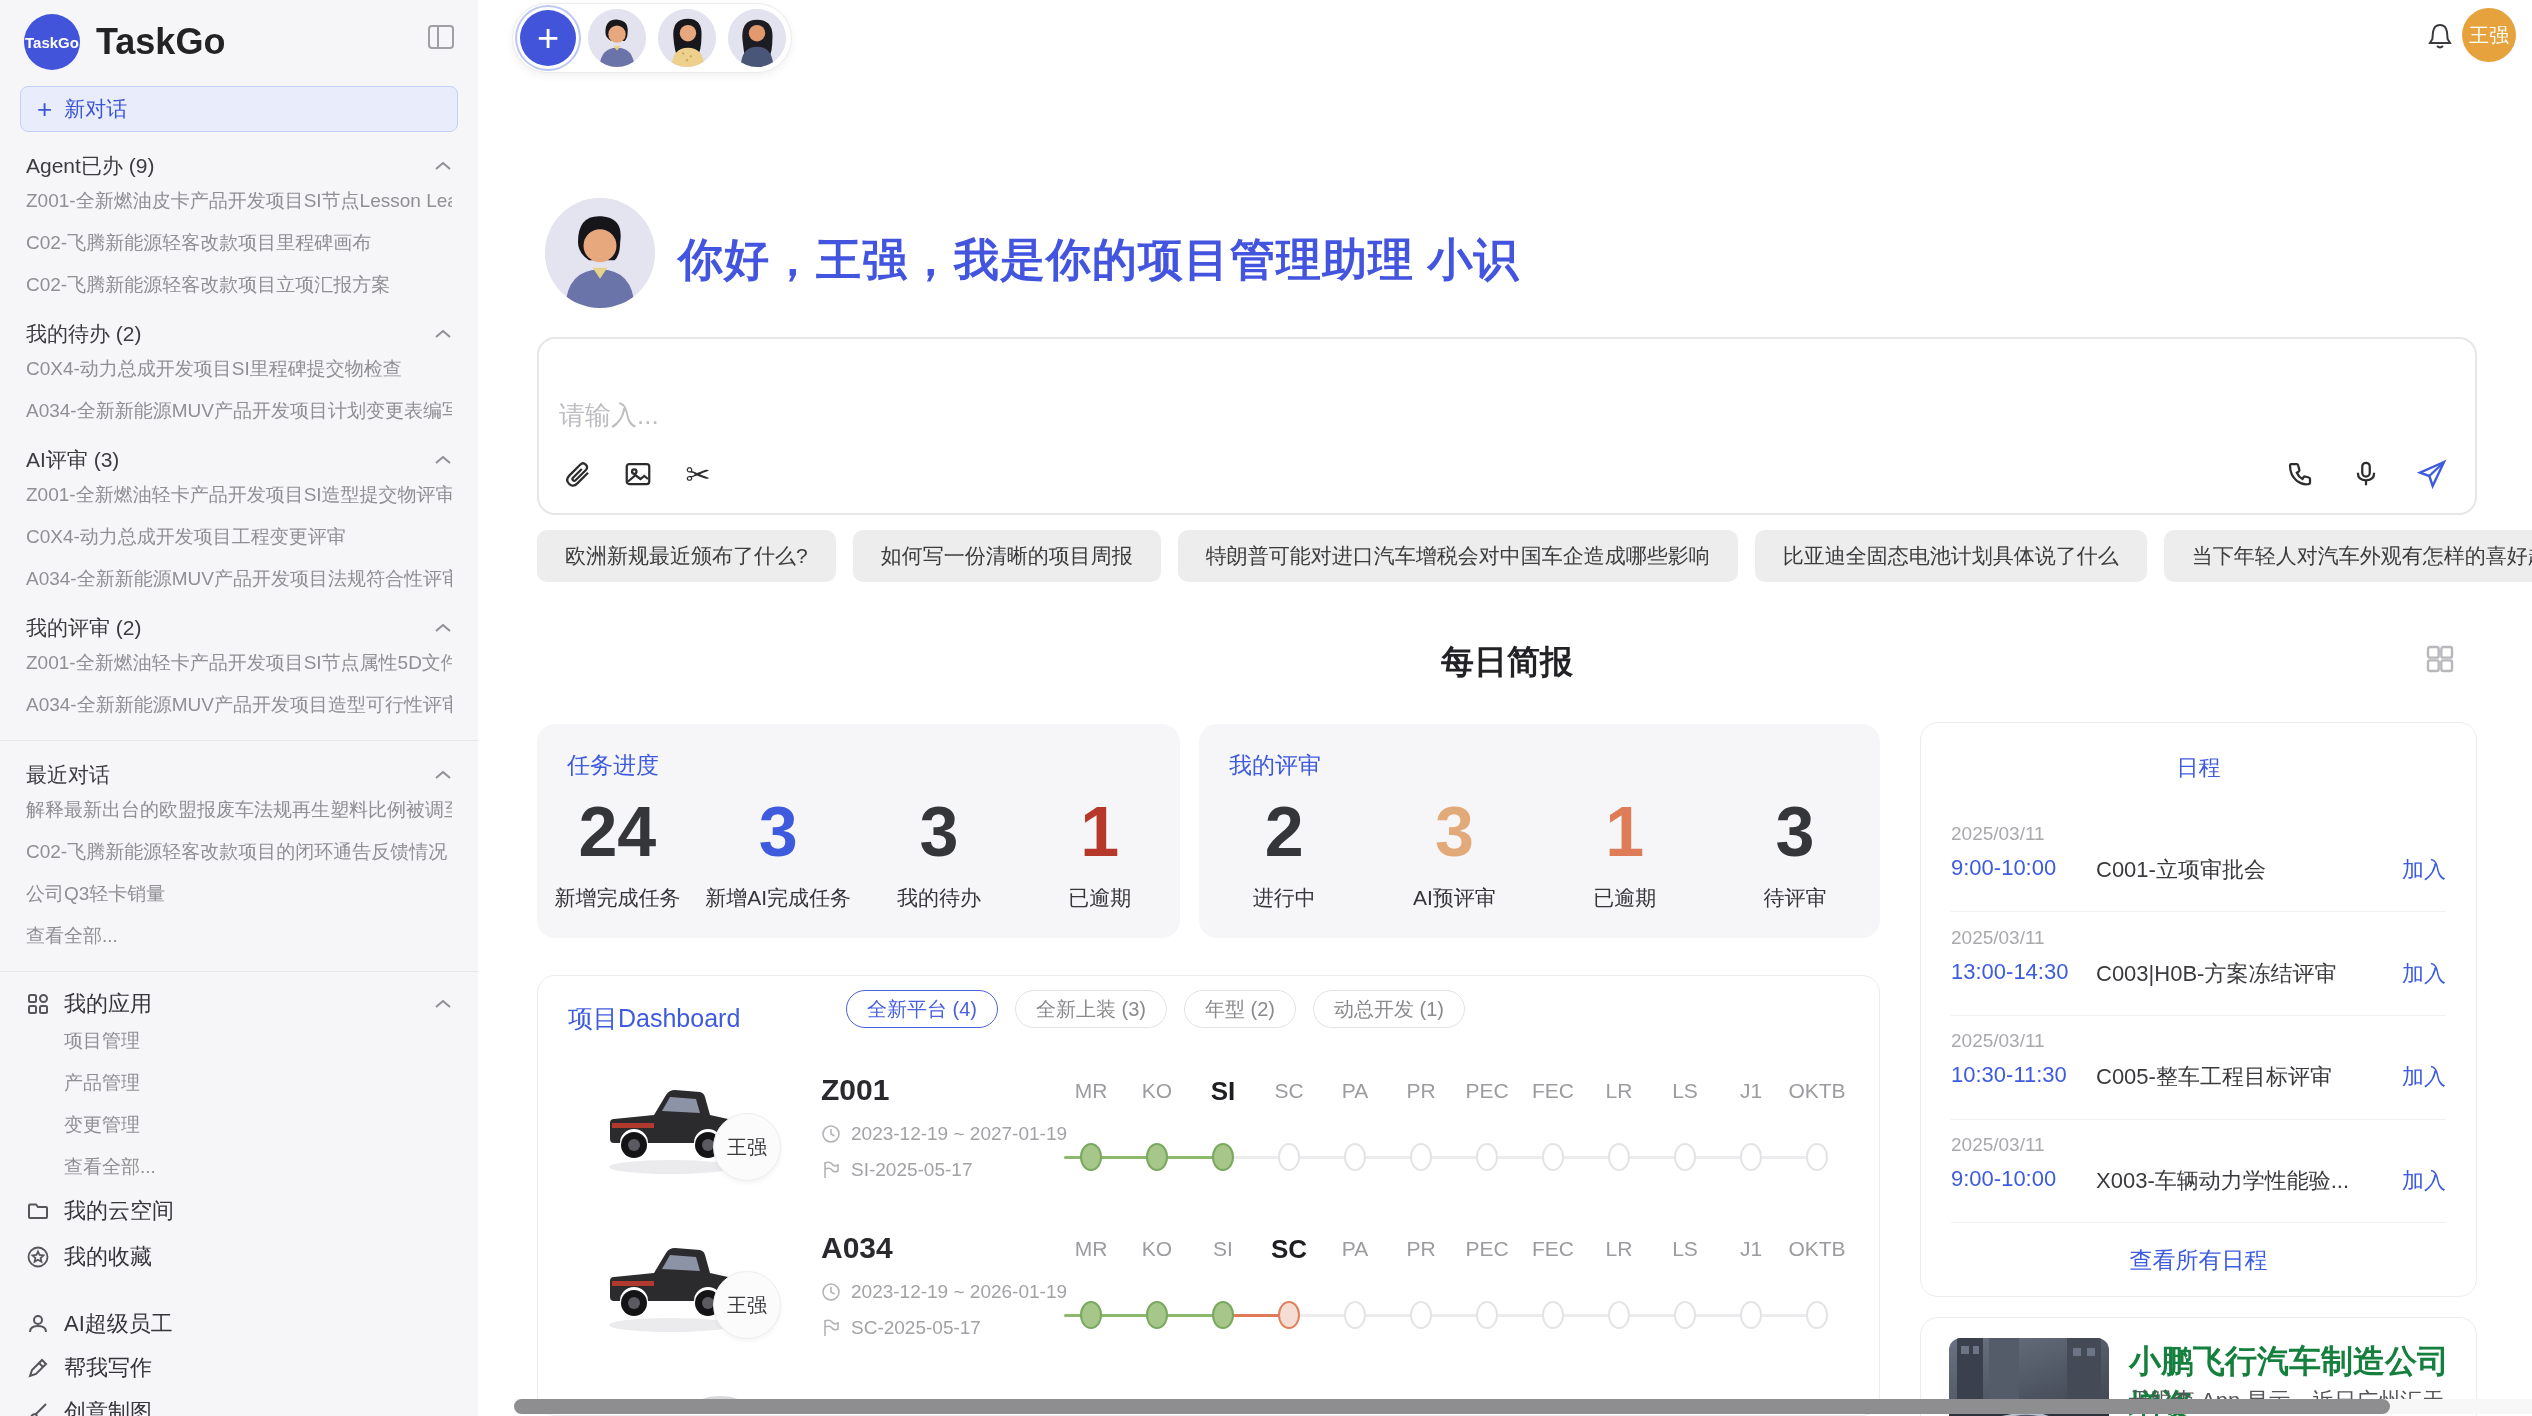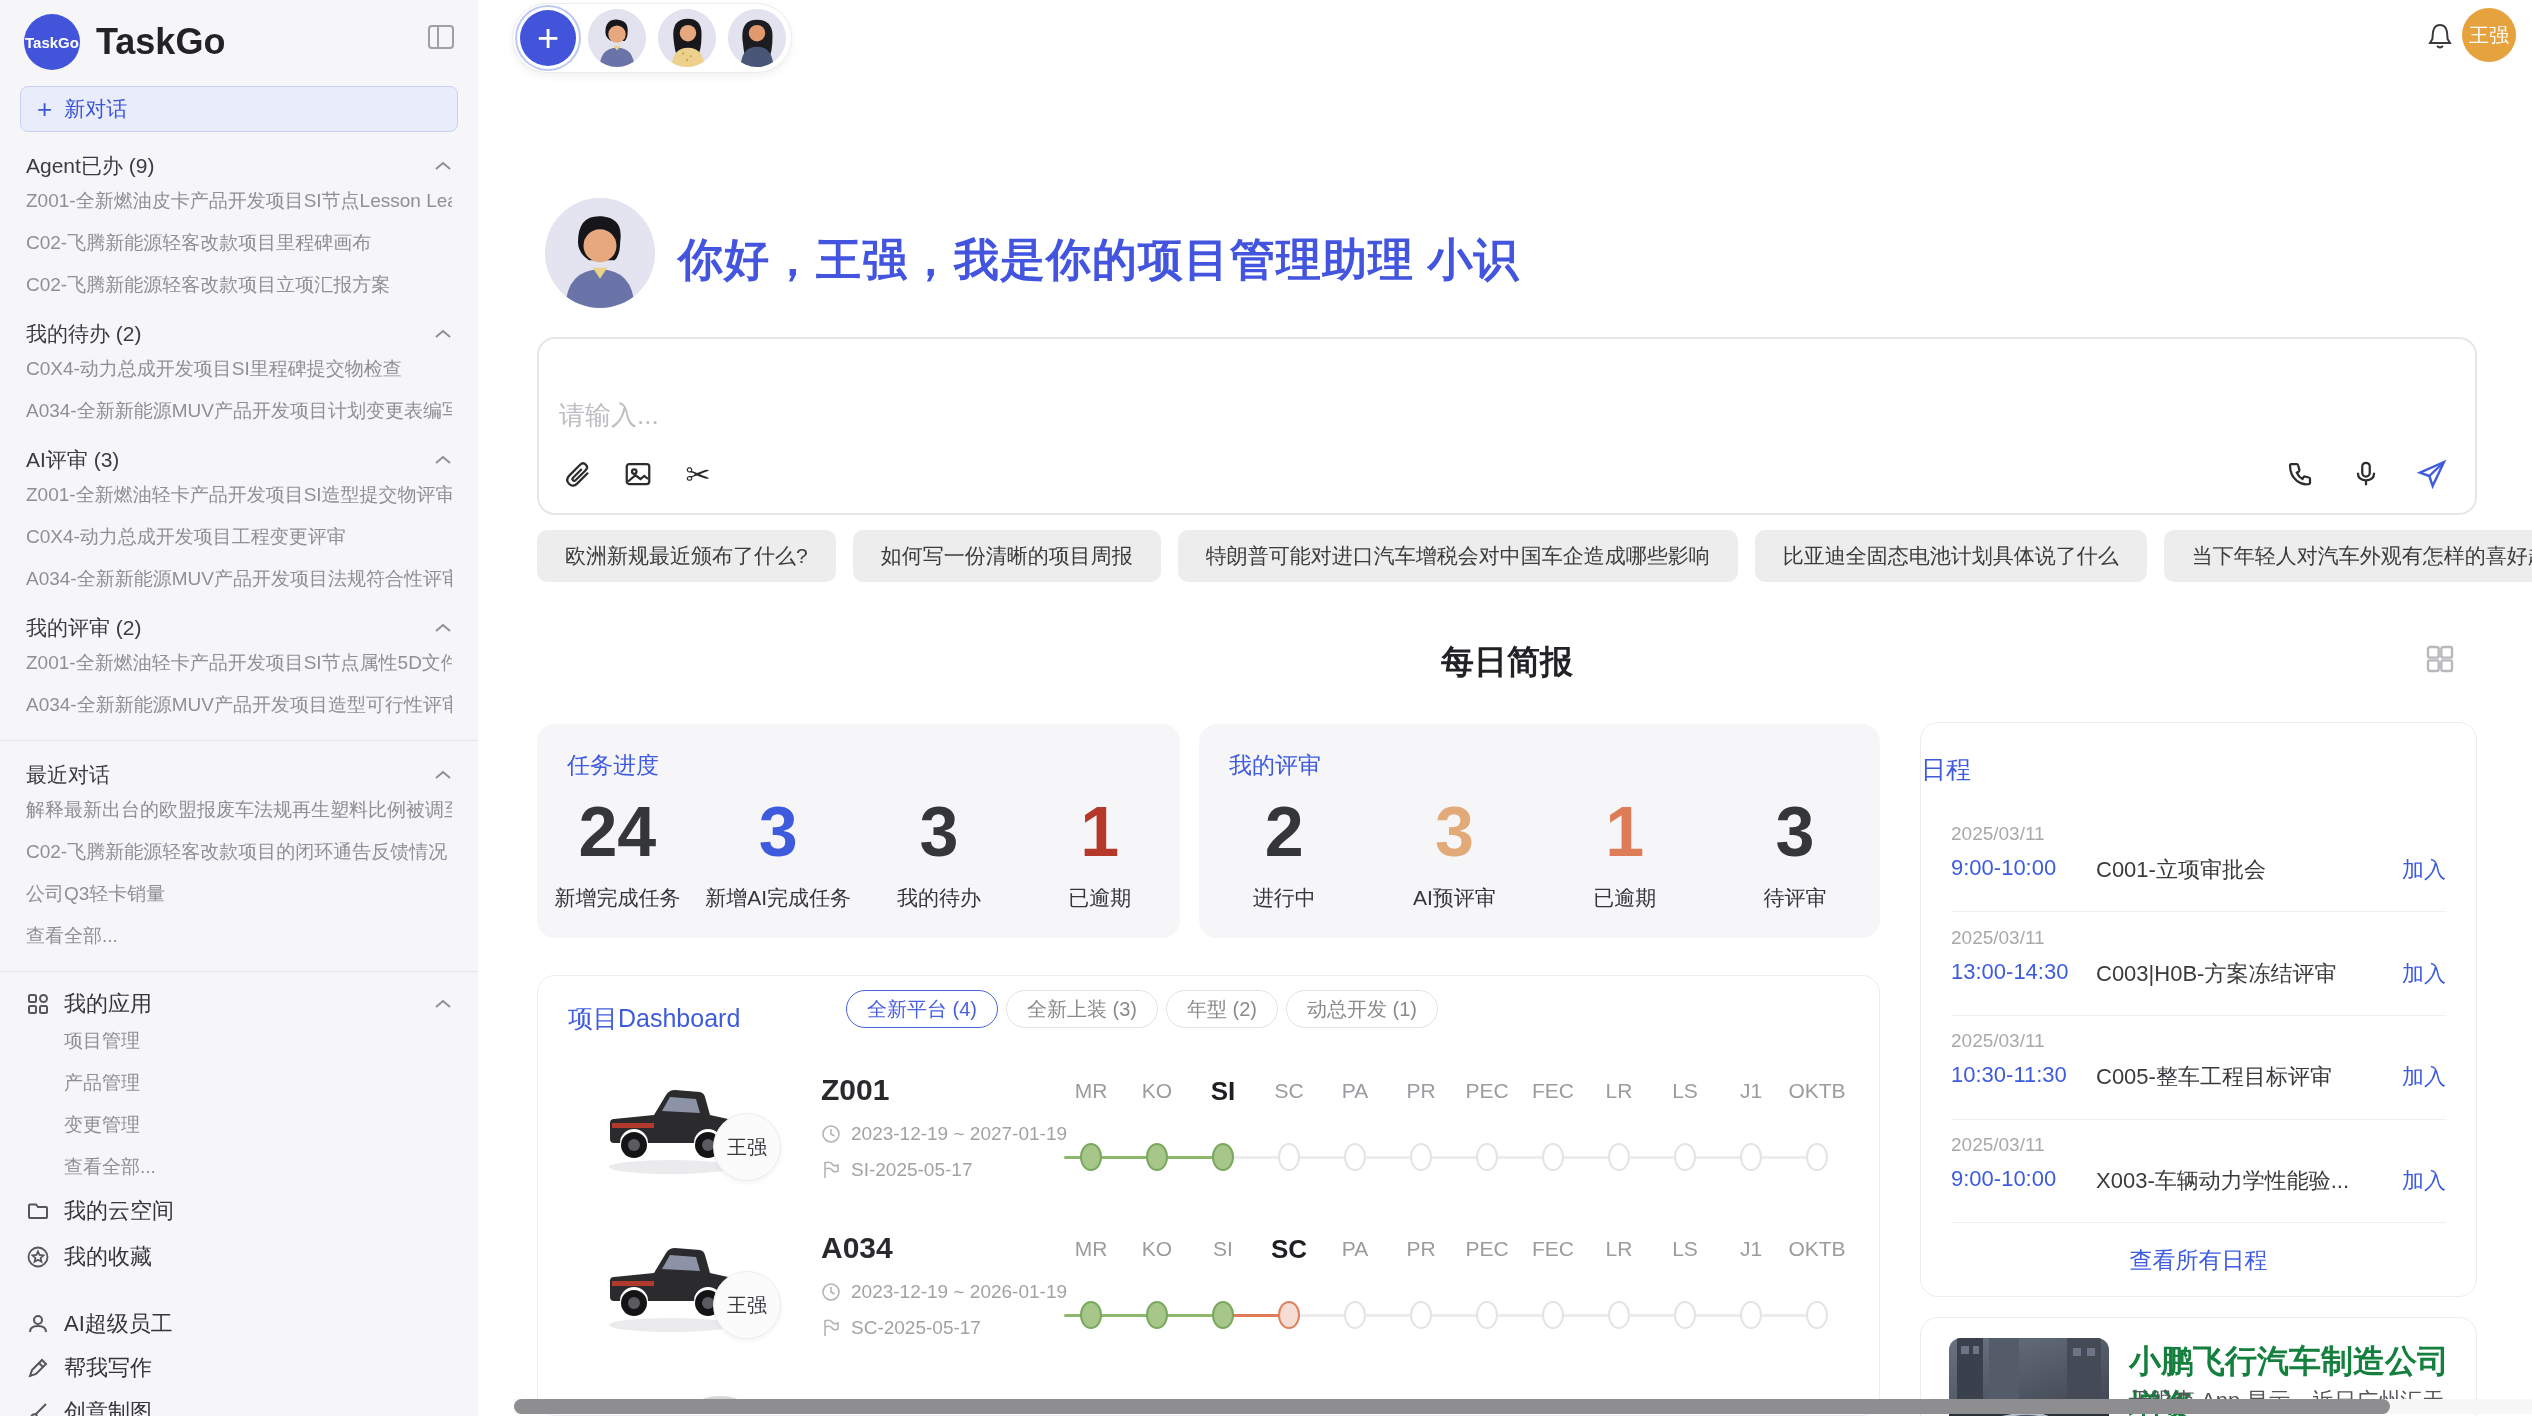--- a/index.html
+++ b/index.html
@@ -82,21 +82,21 @@
   .stat-card .card-label { position: absolute; left: 30px; top: 26px; font-size: 23px; color: #3f5bdd; }
   .stats-row { position: absolute; left: 0; right: 0; top: 72px; display: flex; }
   .stat-col { flex: 1; text-align: center; }
   .stat-num { font-size: 70px; font-weight: 600; line-height: 72px; }
   .stat-lbl { font-size: 21px; color: #36363a; margin-top: 16px; }
 
   
   .dash-card { position: absolute; left: 537px; top: 975px; width: 1343px; height: 441px;
     border: 1px solid #ececee; border-radius: 18px; background: #fff; overflow: hidden; }
   .dash-title { position: absolute; left: 30px; top: 26px; font-size: 25px; color: #3f5bdd; }
-  .dash-tabs { position: absolute; left: 308px; top: 14px; display: flex; gap: 8px; }
+  .dash-tabs { position: absolute; left: 308px; top: 14px; display: flex; gap: 17px; }
   .tab-pill { height: 38px; border-radius: 19px; border: 1px solid #e2e2e5; background: #fff;
     color: #8a8a8e; font-size: 20px; display: flex; align-items: center; padding: 0 20px;
     white-space: nowrap; cursor: pointer; }
   .tab-pill.active { border-color: #4a61dd; color: #4a61dd; }
   .proj-row { position: absolute; left: 0; width: 100%; height: 158px; }
   .proj-row.r1 { top: 85px; } .proj-row.r2 { top: 243px; }
   .truck-box { position: absolute; left: 58px; top: 6px; width: 150px; height: 114px; }
   .owner-badge { position: absolute; left: 175px; top: 52px; width: 68px; height: 68px; border-radius: 50%;
     background: #fbfbfc; border: 1px solid #ededf0; display: flex; align-items: center;
     justify-content: center; font-size: 20px; color: #3a3a3e; box-shadow: 0 2px 5px rgba(0,0,0,.05); }
@@ -115,22 +115,22 @@
   .ms-dot { position: absolute; left: 22px; top: 67px; width: 22px; height: 28px; border-radius: 50%;
     background: #fff; border: 2px solid #e4e4e6; }
   .ms-dot.done { background: #a6c789; border-color: #79a85e; }
   .ms-dot.current-o { background: #f6ddd3; border-color: #df825f; }
   .row3-hint { position: absolute; left: 160px; top: 420px; width: 44px; height: 16px;
     border-radius: 50% 50% 0 0; background: #d8d8da; }
 
   
   .sched-card { position: absolute; left: 1920px; top: 722px; width: 557px; height: 575px;
     border: 1px solid #ececee; border-radius: 18px; background: #fff; }
-  .sched-title { position: absolute; left: 0; width: 100%; top: 30px; 
-    font-size: 25px; color: #3f5bdd; }
+  .sched-title { position: absolute; left: 0; width: 100%; top: 30px; text-align: center;
+    font-size: 22px; color: #3f5bdd; }
   .sched-item { position: absolute; left: 0; width: 100%; }
   .sched-date { position: absolute; left: 30px; top: 0; font-size: 19px; color: #a9a9ad; }
   .sched-time { position: absolute; left: 30px; top: 32px; font-size: 22px; color: #3d5be0; }
   .sched-name { position: absolute; left: 175px; top: 32px; font-size: 22px; color: #3a3a3e; white-space: nowrap; }
   .sched-join { position: absolute; right: 30px; top: 32px; font-size: 22px; color: #3d5be0; cursor: pointer; }
   .sched-div { position: absolute; left: 30px; right: 30px; height: 1px; background: #f0f0f2; }
   .sched-footer { position: absolute; left: 0; width: 100%; top: 522px; text-align: center;
     font-size: 23px; color: #3d5be0; cursor: pointer; }
 
   

